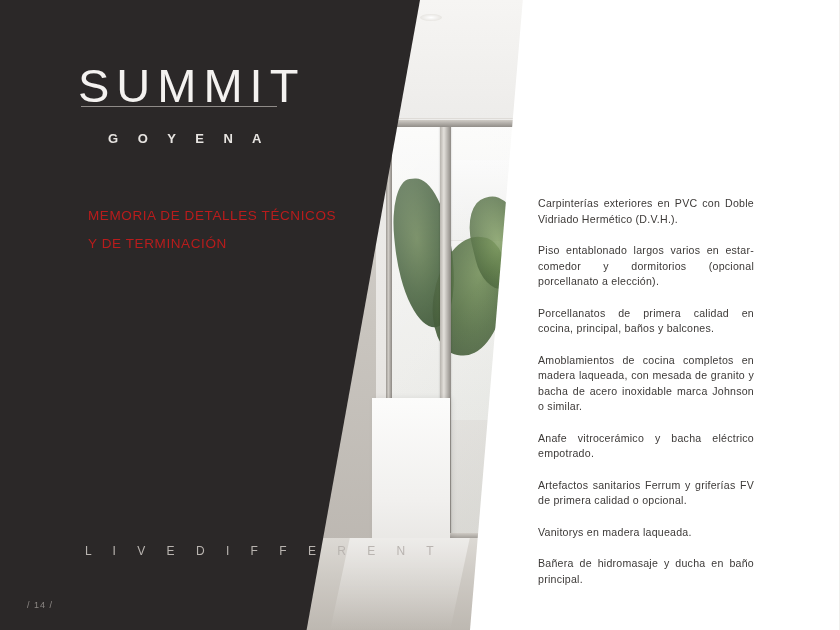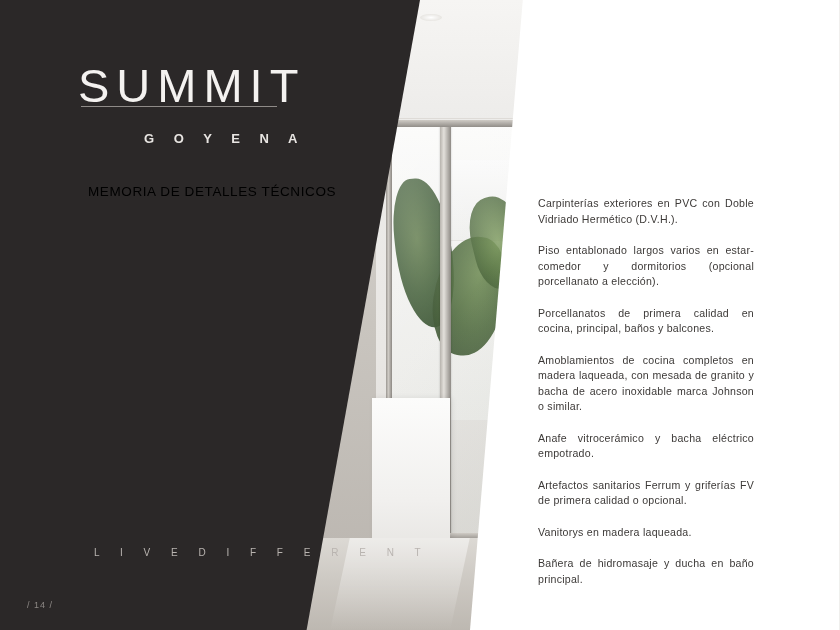--- a/index.html
+++ b/index.html
@@ -31,21 +31,20 @@
     z-index: 3;
   }
 
   
   .brand {
     position: absolute;
     left: 78px;
     top: 62px;
     z-index: 6;
     color: #f2f0ee;
-    text-align: right;
   }
   .brand-title {
     font-size: 47px;
     letter-spacing: 7px;
     font-weight: 300;
     line-height: 1;
     color: #f4f2f0;
     white-space: nowrap;
   }
   .brand-underline {
@@ -62,38 +61,38 @@
     font-size: 13px;
     letter-spacing: 8px;
     font-weight: 700;
     color: #e8e5e2;
   }
 
   
   .section-heading {
     position: absolute;
     left: 88px;
-    top: 178px;
-    z-index: 6;
-    color: #000000;
+    top: 202px;
+    z-index: 6;
+    color: #b91c1c;
     font-size: 13.5px;
     letter-spacing: 0.6px;
     font-weight: 300;
     line-height: 28px;
   }
   .section-heading div { white-space: nowrap; }
 
   
   .tagline {
     position: absolute;
-    left: 94px;
+    left: 85px;
     bottom: 72px;
     z-index: 6;
     color: #b9b4b0;
-    font-size: 10px;
+    font-size: 12px;
     letter-spacing: 9px;
     font-weight: 300;
   }
 
   
   .page-number {
     position: absolute;
     left: 27px;
     bottom: 20px;
     z-index: 6;
@@ -282,20 +281,21 @@
   <div class="left-panel"></div>
 
   <div class="brand">
     <div class="brand-title">SUMMIT</div>
     <div class="brand-underline"></div>
     <div class="brand-sub">G O Y E N A</div>
   </div>
 
   <div class="section-heading">
     <div>MEMORIA DE DETALLES TÉCNICOS</div>
+    <div>Y DE TERMINACIÓN</div>
   </div>
 
   <div class="tagline">L I V E   D I F F E R E N T</div>
 
   <div class="page-number">/ 14 /</div>
 
   <div class="text-col">
     <p class="para">Carpinterías exteriores en PVC con Doble Vidriado Hermético (D.V.H.).</p>
     <p class="para">Piso entablonado largos varios en estar-comedor y dormitorios (opcional porcellanato a elección).</p>
     <p class="para">Porcellanatos de primera calidad en cocina, principal, baños y balcones.</p>

